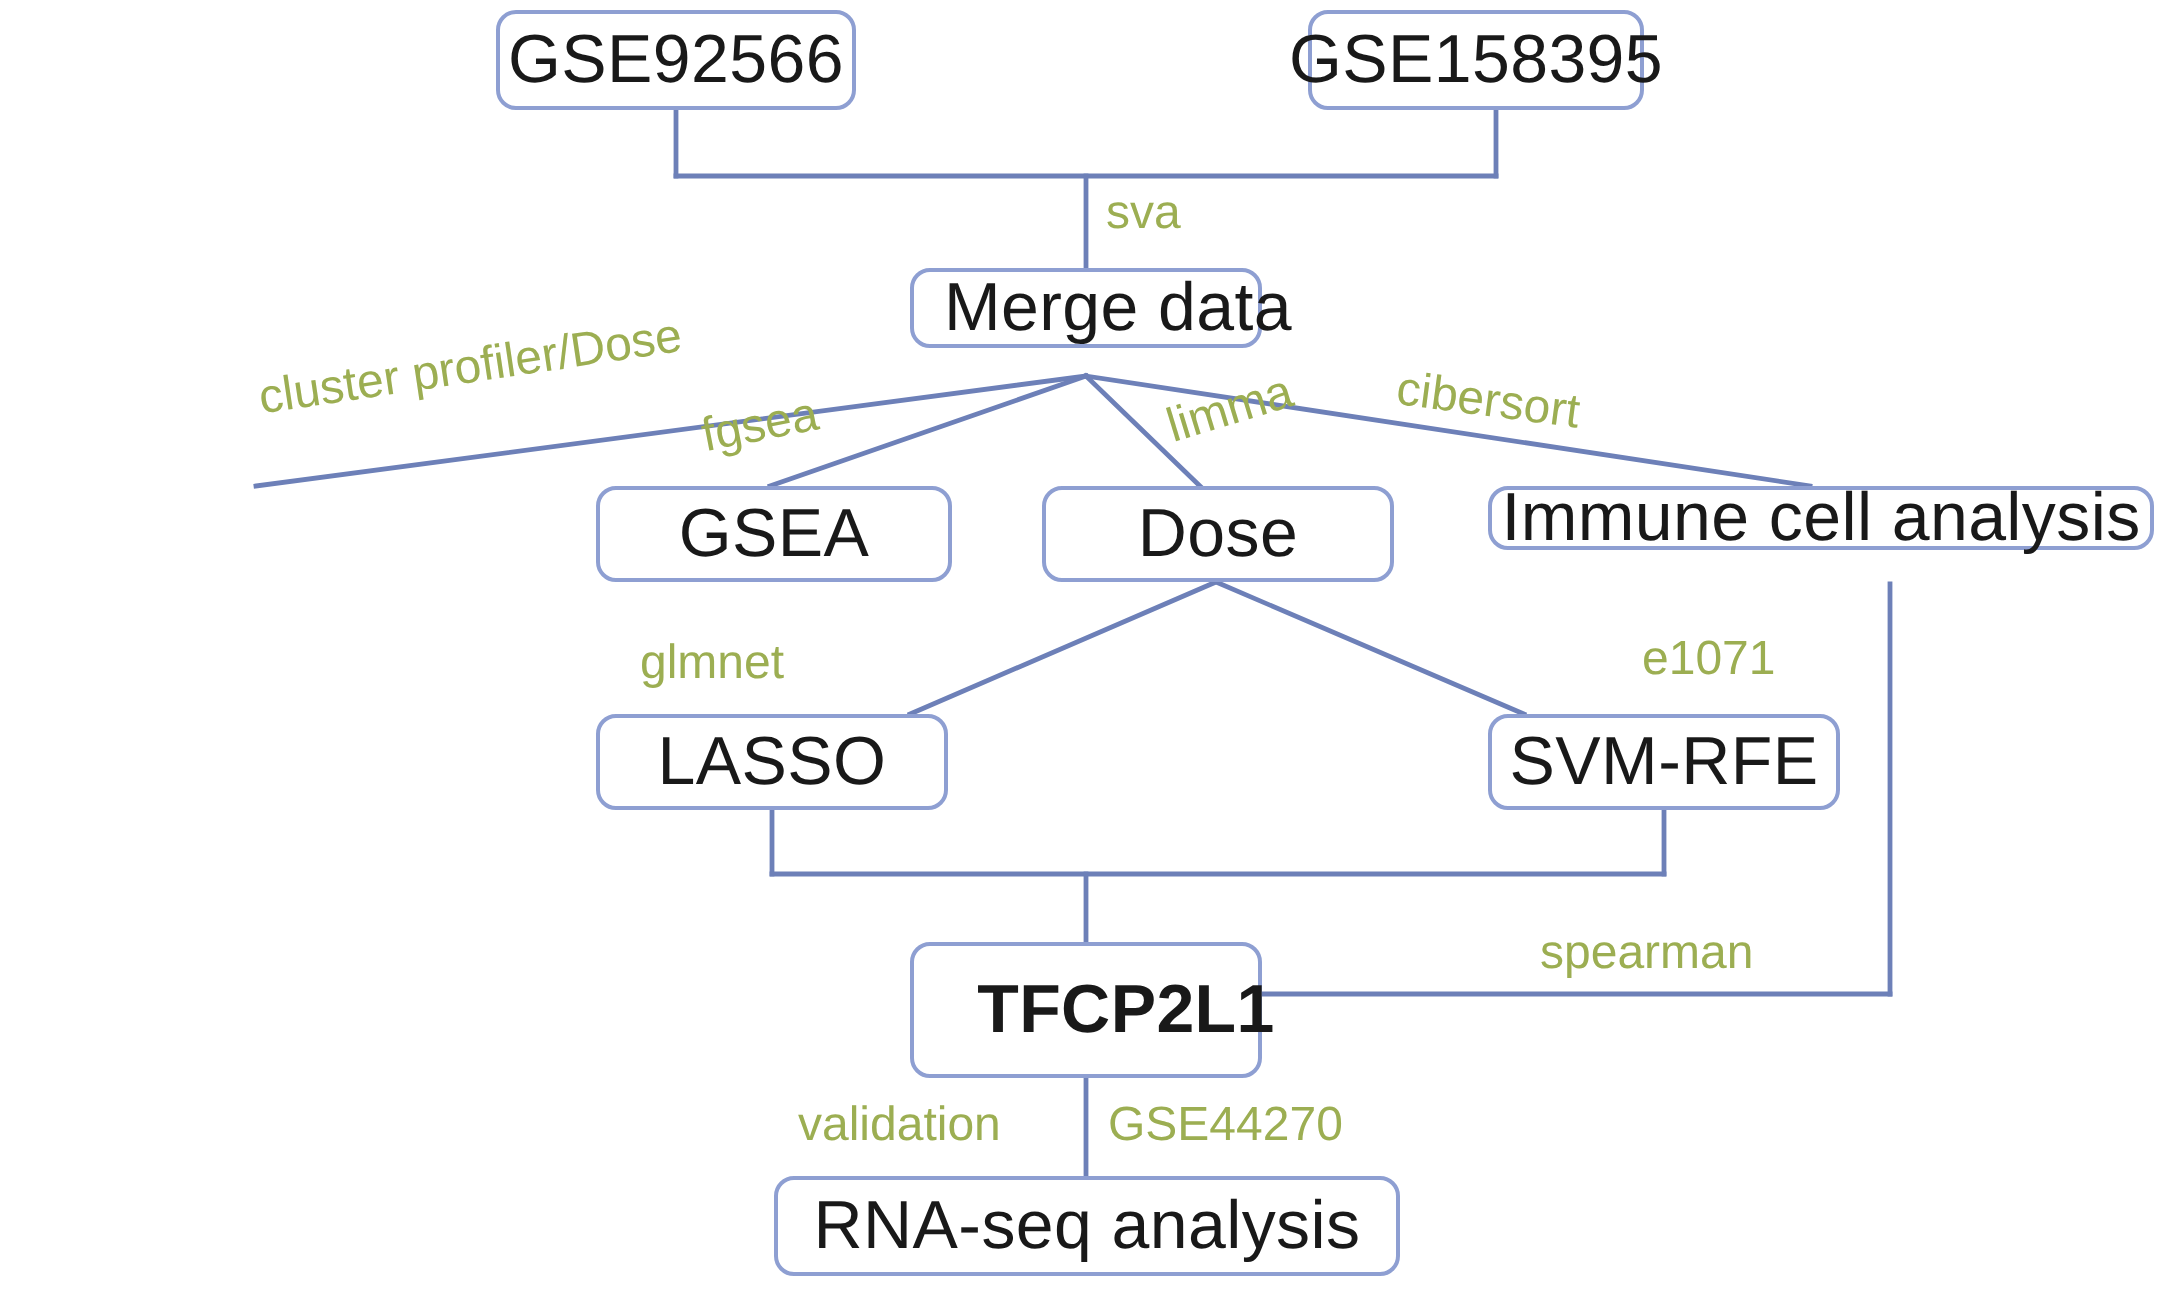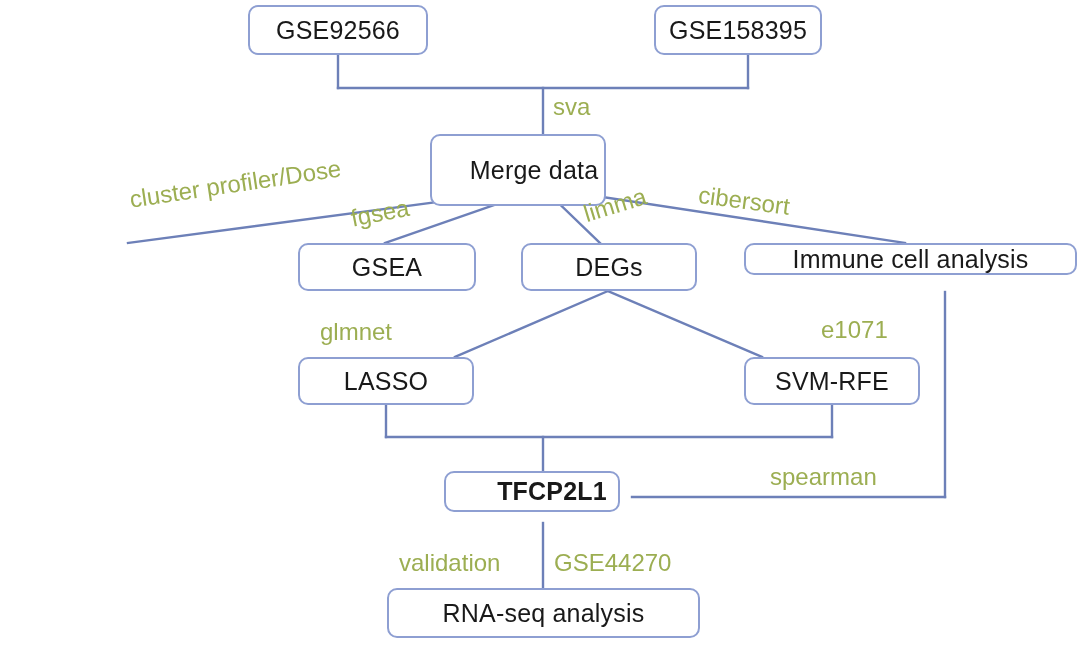--- a/index.html
+++ b/index.html
@@ -27,21 +27,21 @@
   .node {
     position: absolute;
     box-sizing: border-box;
     border: 2px solid #8e9fd2;
     border-radius: 10px;
     background: #ffffff;
     display: flex;
     align-items: center;
     justify-content: center;
     color: #191919;
-    font-size: 25px;
+    font-size: 34px;
     line-height: 1;
     letter-spacing: 0.2px;
     white-space: nowrap;
     z-index: 3;
   }
   .node.bold {
     font-weight: bold;
   }
   .edge-label {
     position: absolute;
@@ -86,46 +86,46 @@
   </svg>
 
   <div class="node" style="left:248px; top:5px; width:180px; height:50px;">
     <span>GSE92566</span>
   </div>
 
   <div class="node" style="left:654px; top:5px; width:168px; height:50px;">
     <span>GSE158395</span>
   </div>
 
-  <div class="node" style="left:430px; top:134px; width:176px; height:72px;padding-left:32px;">
+  <div class="node" style="left:455px; top:134px; width:176px; height:40px;padding-left:32px;">
     <span>Merge data</span>
   </div>
 
 
   <div class="node" style="left:298px; top:243px; width:178px; height:48px;">
     <span>GSEA</span>
   </div>
 
   <div class="node" style="left:521px; top:243px; width:176px; height:48px;">
-    <span>DEGs</span>
+    <span>Dose</span>
   </div>
 
   <div class="node" style="left:744px; top:243px; width:333px; height:32px;">
     <span>Immune cell analysis</span>
   </div>
 
   <div class="node" style="left:298px; top:357px; width:176px; height:48px;text-align:right;">
     <span>LASSO</span>
   </div>
 
   <div class="node" style="left:744px; top:357px; width:176px; height:48px;">
     <span>SVM-RFE</span>
   </div>
 
-  <div class="node bold" style="left:444px; top:471px; width:176px; height:41px;padding-left:40px;">
+  <div class="node bold" style="left:455px; top:471px; width:176px; height:68px;padding-left:40px;">
     <span>TFCP2L1</span>
   </div>
 
   <div class="node" style="left:387px; top:588px; width:313px; height:50px;">
     <span>RNA-seq analysis</span>
   </div>
 
   <div class="edge-label" style="left:553px; top:95px;">sva</div>
 
   <div class="edge-label" style="left:128px; top:188px; transform: rotate(-8.5deg); transform-origin: left top;">cluster profiler/Dose</div>

